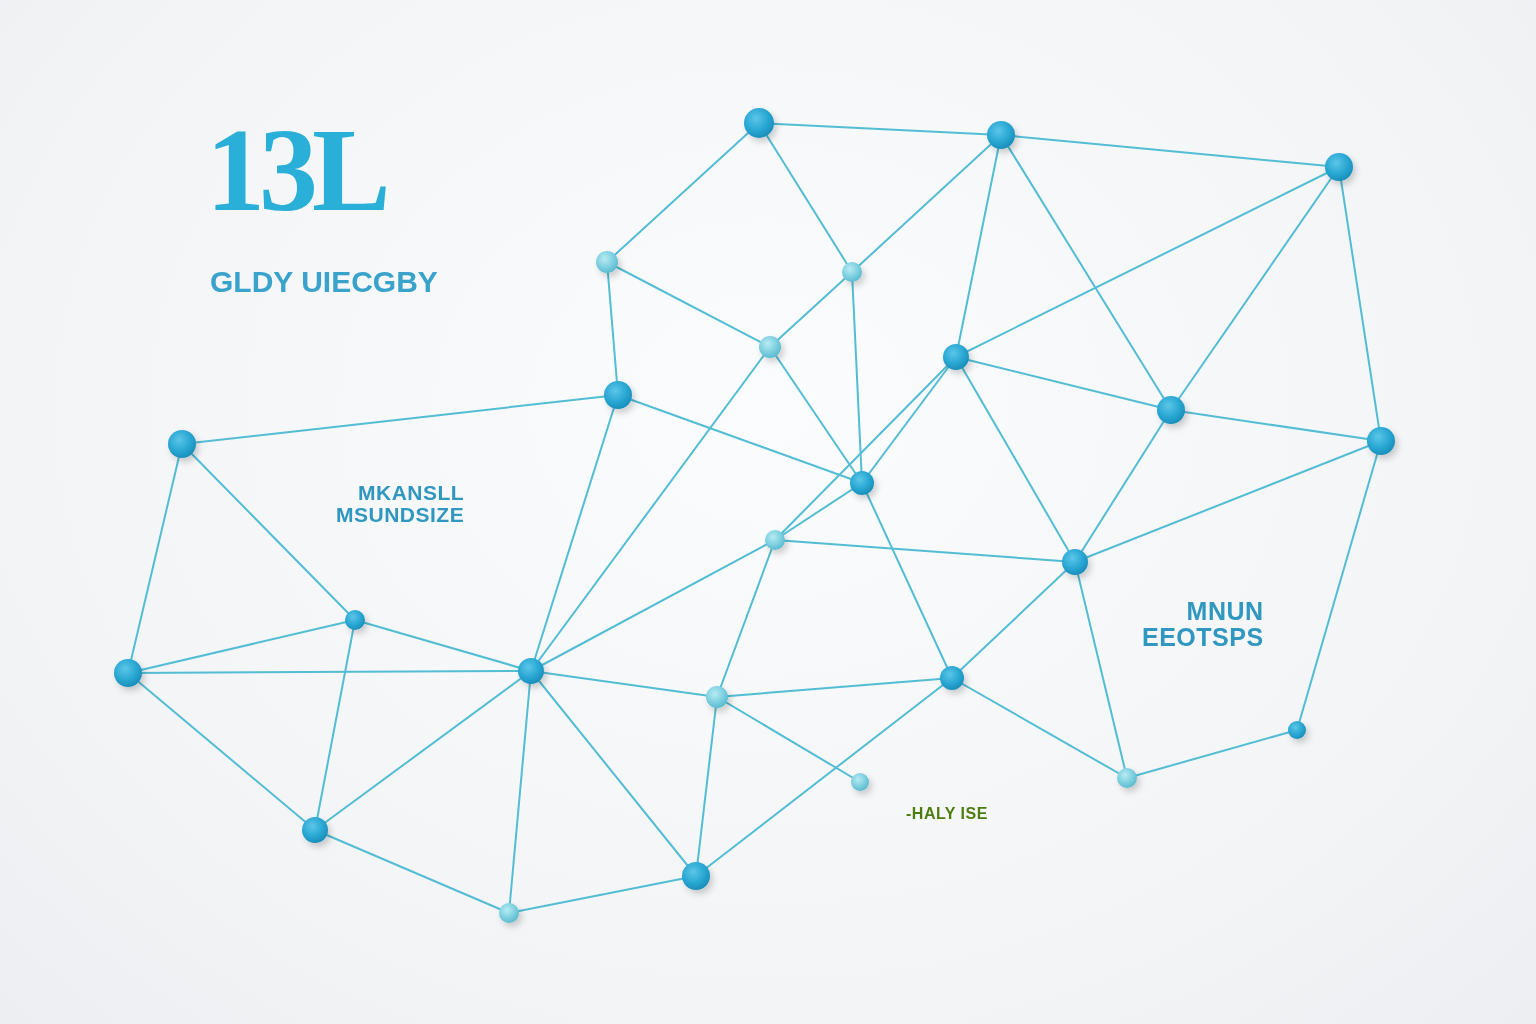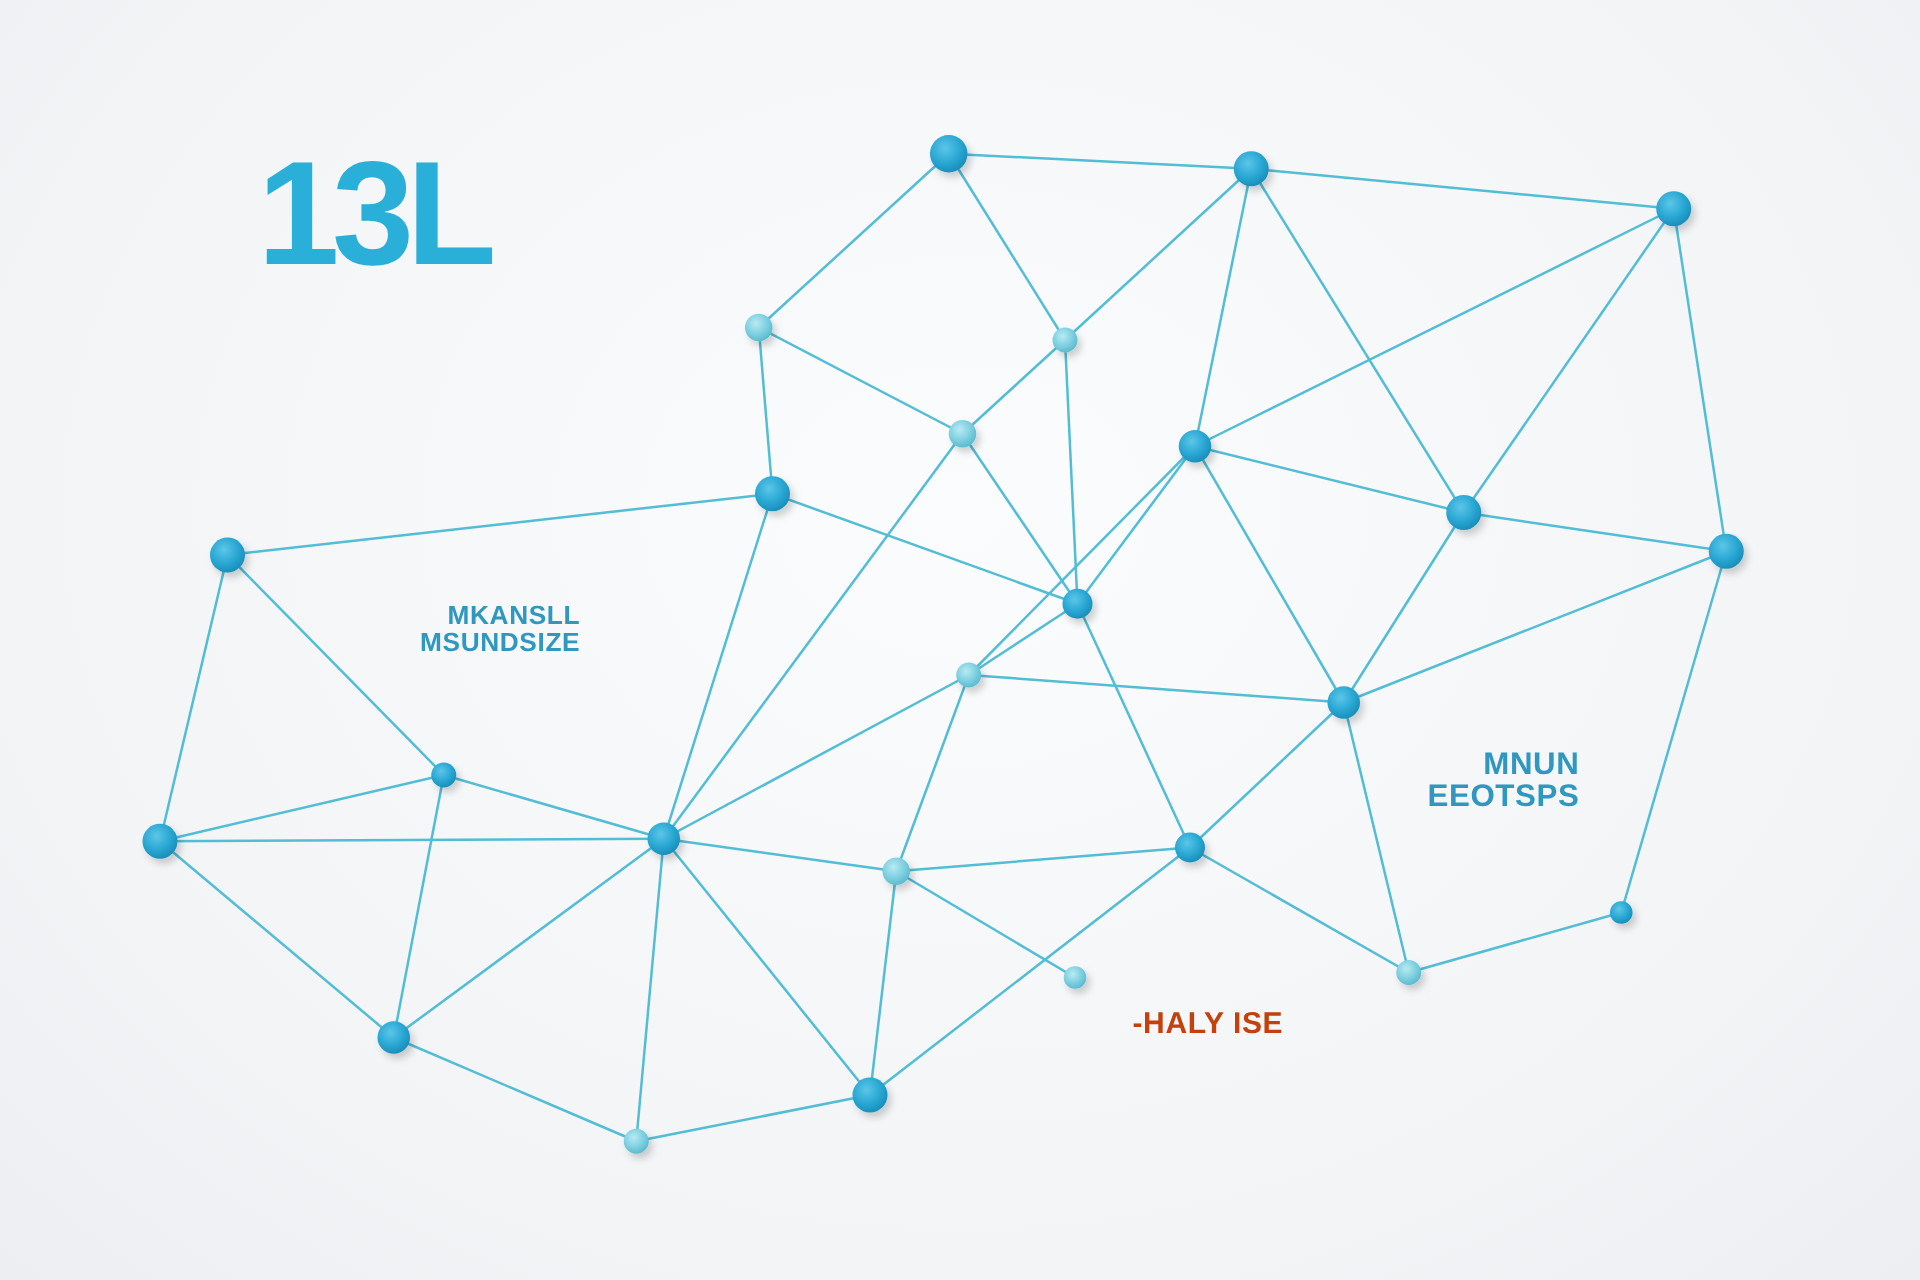--- a/index.html
+++ b/index.html
@@ -28,21 +28,21 @@
       font-weight: bold;
       letter-spacing: 0.5px;
       line-height: 1.05;
       white-space: nowrap;
       text-transform: uppercase;
     }
     .big-number {
       position: absolute;
       left: 206px;
       top: 112px;
-      font-family: Liberation Sans, sans-serif;
+      font-family: Liberation Serif, serif;
       font-weight: bold;
       font-size: 118px;
       color: #2ab0d8;
       letter-spacing: -6px;
       line-height: 1;
     }
     .label-top {
       left: 210px;
       top: 264px;
       font-size: 30px;
@@ -60,22 +60,22 @@
       left: 1142px;
       top: 598px;
       font-size: 25px;
       color: #2f97c0;
       text-align: left;
     }
     .label-right .l1 { padding-left: 14px; display: block; text-align: right; }
     .label-bottom {
       left: 906px;
       top: 806px;
-      font-size: 24px;
-      color: #c2410c;
+      font-size: 16px;
+      color: #4d7c0f;
     }
     .line { display: block; }
   </style>
 </head>
 <body>
 
 <svg id="diagram" xmlns="http://www.w3.org/2000/svg" width="1536" height="1024" viewBox="0 0 1536 1024">
   <defs>
     <radialGradient id="nodeGrad" cx="40%" cy="35%" r="65%">
       <stop offset="0%" stop-color="#5cc6e8"></stop>
@@ -171,20 +171,21 @@
       <circle cx="1127" cy="778" r="10" fill="url(#nodeLightGrad)" filter="url(#nodeShadow)"></circle>
       <circle cx="315" cy="830" r="13" fill="url(#nodeGrad)" filter="url(#nodeShadow)"></circle>
       <circle cx="696" cy="876" r="14" fill="url(#nodeGrad)" filter="url(#nodeShadow)"></circle>
       <circle cx="509" cy="913" r="10" fill="url(#nodeLightGrad)" filter="url(#nodeShadow)"></circle>
     </g>
 </svg>
 
 <div class="big-number">13L</div>
 
 <div class="label label-top">
+  <span class="line">GLDY UIECGBY</span>
 </div>
 
 <div class="label label-mid">
   <span class="line" style="padding-left:22px">MKANSLL</span>
   <span class="line">MSUNDSIZE</span>
 </div>
 
 <div class="label label-right">
   <span class="line l1">MNUN</span>
   <span class="line">EEOTSPS</span>

